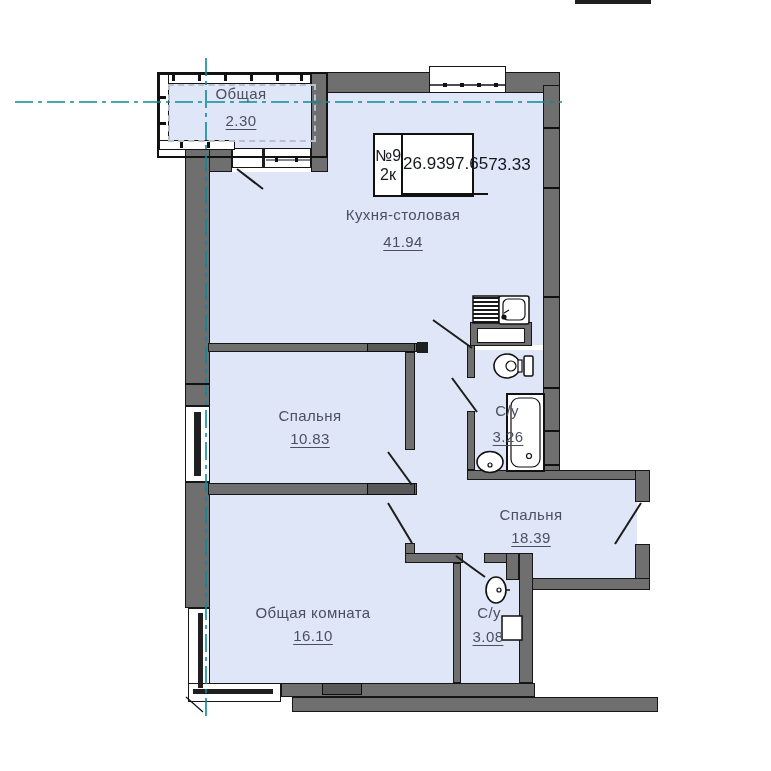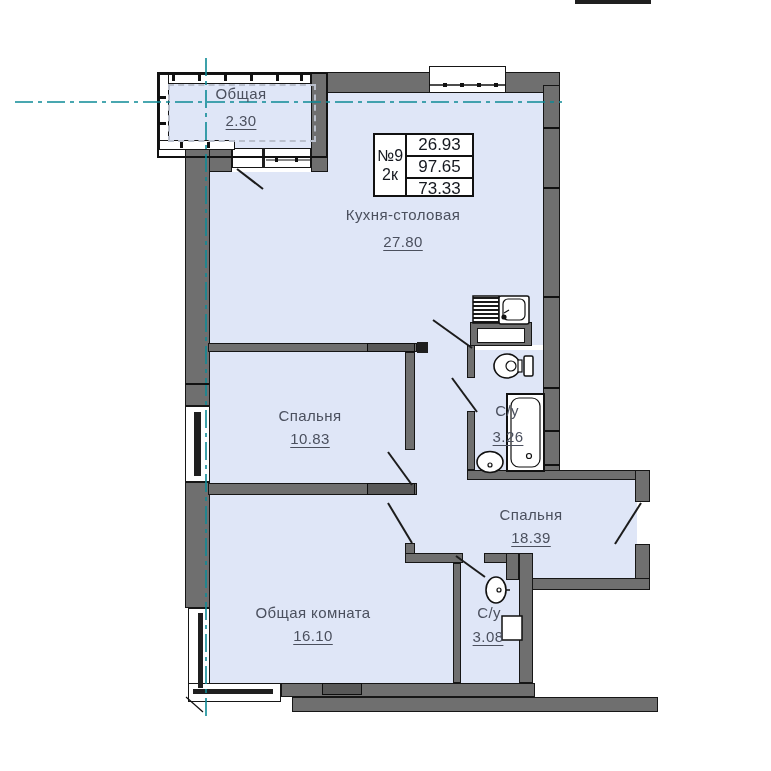--- a/index.html
+++ b/index.html
@@ -13,21 +13,21 @@
   .win{background:#ffffff;border:1px solid #161616;}
   .bar{background:#1f1f1f;}
   .frame{border:2px solid #111;background:transparent;}
   .dashedbox{border:2px dashed #b9bfcc;background:transparent;}
   .label{position:absolute;transform:translateX(-50%);color:#4b505e;
          font-size:15px;letter-spacing:.4px;white-space:nowrap;z-index:40;}
   .area{text-decoration:underline;text-underline-offset:3px;}
   .ibox{position:absolute;background:#fff;border:2px solid #111;display:flex;z-index:50;}
   .ibox .lcell{width:30px;border-right:2px solid #111;display:flex;flex-direction:column;
                align-items:center;justify-content:center;font-size:16px;color:#15181f;line-height:19px;}
-  .ibox .rcol{flex:1;display:flex;flex-direction:column;}
+  .ibox .rcol{flex:1;display:flex;flex-direction:row;}
   .ibox .rrow{flex:1;display:flex;align-items:center;justify-content:center;
               font-size:17px;color:#15181f;border-bottom:2px solid #111;}
   .ibox .rrow:last-child{border-bottom:none;}
   .red{color:#ff2a2a;text-align:right;}
   svg.overlay{position:absolute;left:0;top:0;z-index:30;}
   .z1{z-index:1}.z2{z-index:10}.z3{z-index:20}
 </style>
 </head>
 <body>
 
@@ -163,21 +163,21 @@
     <rect x="543" y="387" width="17" height="2" fill="#111"></rect>
     <rect x="543" y="430" width="17" height="2" fill="#111"></rect>
     <rect x="543" y="464" width="17" height="2" fill="#111"></rect>
     <rect x="185" y="383" width="25" height="2" fill="#111"></rect>
   </svg>
 
   <div class="label" style="left:241px;top:85px">Общая</div>
   <div class="label area" style="left:241px;top:112px">2.30</div>
 
   <div class="label" style="left:403px;top:206px">Кухня-столовая</div>
-  <div class="label area" style="left:403px;top:233px">27.80</div>
+  <div class="label area" style="left:403px;top:233px">41.94</div>
 
   <div class="label" style="left:310px;top:407px">Спальня</div>
   <div class="label area" style="left:310px;top:430px">10.83</div>
 
   <div class="label" style="left:313px;top:604px">Общая комната</div>
   <div class="label area" style="left:313px;top:627px">16.10</div>
 
   <div class="label" style="left:531px;top:506px">Спальня</div>
   <div class="label area" style="left:531px;top:529px">18.39</div>
 

